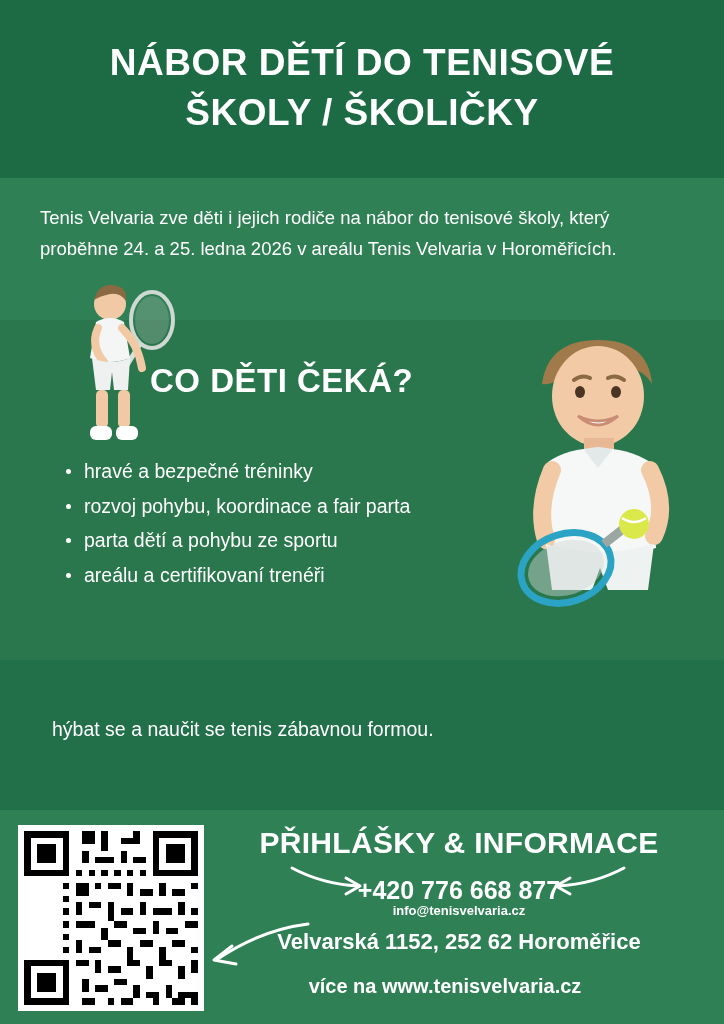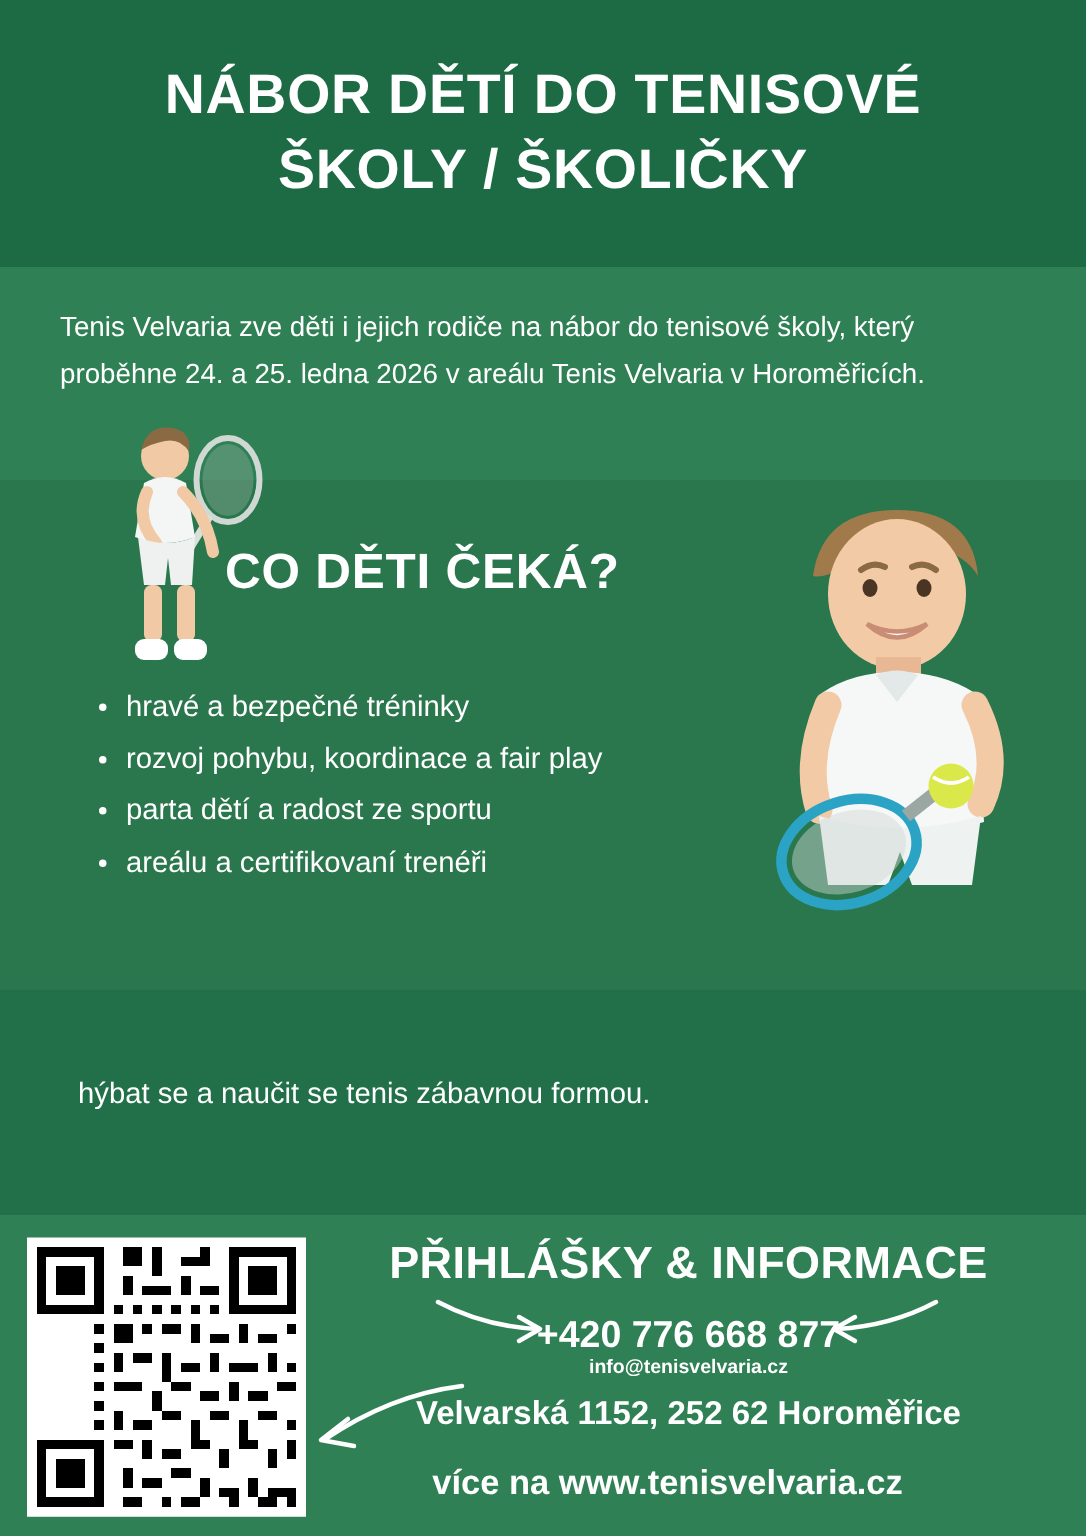--- a/index.html
+++ b/index.html
@@ -166,21 +166,21 @@
     font-weight: bold;
     z-index: 6;
   }
   .web-line {
     position: absolute;
     top: 975px;
     left: 180px;
     width: 530px;
     text-align: center;
     color: #ffffff;
-    font-size: 23px;
+    font-size: 20px;
     font-weight: bold;
     z-index: 6;
   }
 
   
   .arrow {
     position: absolute;
     z-index: 7;
   }
 
@@ -278,22 +278,22 @@
 
       <circle cx="134" cy="194" r="15" fill="#dbe84a"></circle>
       <path d="M122 188 q12 8 24 0" stroke="#ffffff" stroke-width="2.5" fill="none"></path>
     </svg>
   </div>
 
   <div class="section-heading">CO DĚTI ČEKÁ?</div>
 
   <ul class="bullets">
     <li>hravé a bezpečné tréninky</li>
-    <li>rozvoj pohybu, koordinace a fair play</li>
-    <li>parta dětí a radost ze sportu</li>
+    <li>rozvoj pohybu, koordinace a fair parta</li>
+    <li>parta dětí a pohybu ze sportu</li>
     <li>areálu a certifikovaní trenéři</li>
   </ul>
 
   <div class="lower-text">
     <span class="last-line">hýbat se a naučit se tenis zábavnou formou.</span>
   </div>
 
   <div class="qr">
     <svg width="186" height="186" viewBox="0 0 29 29" shape-rendering="crispEdges">
       <rect width="29" height="29" fill="#ffffff"></rect>

